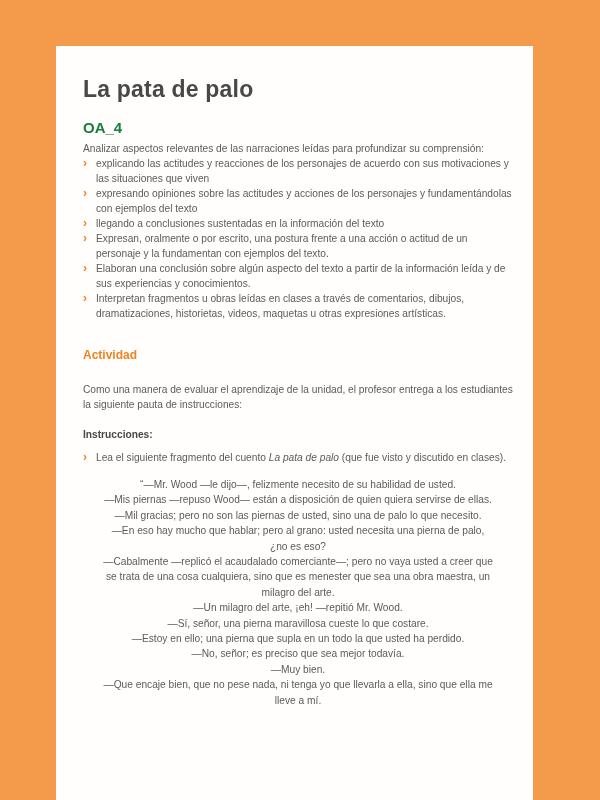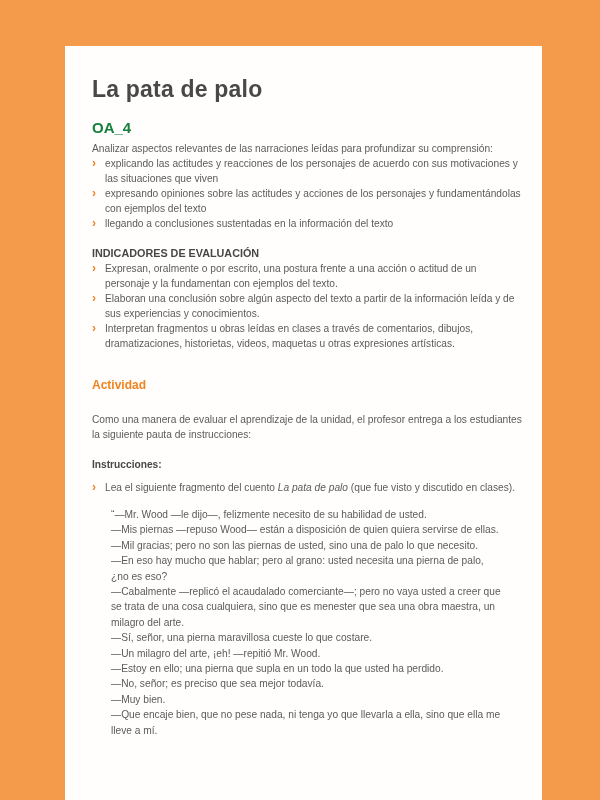--- a/index.html
+++ b/index.html
@@ -1,32 +1,32 @@
 <!DOCTYPE html>
 <html><head>
 <meta charset="utf-8">
 <style>
   html,body{margin:0;padding:0;}
   body{background:#f39a4b;font-family:"Liberation Sans",sans-serif;}
   .canvas{position:relative;width:600px;height:800px;background:#f39a4b;overflow:hidden;}
-  .page{position:absolute;left:65px;top:46px;width:477px;height:754px;background:#fffefc;}
+  .page{position:absolute;left:56px;top:46px;width:477px;height:754px;background:#fffefc;}
   .content{padding:30px 20px 0 27px;color:#5b5b5b;}
   .doc-title{font-size:23px;font-weight:bold;color:#484847;margin:0 0 16px 0;letter-spacing:.2px;}
   .oa-heading{font-size:15px;font-weight:bold;color:#15803d;margin:0 0 5px 0;}
   .body-text{font-size:10.2px;line-height:15px;}
   .para{margin:0;}
   .bullets{margin:0;}
   .bullet{display:flex;align-items:flex-start;}
   .bullet .marker{flex:0 0 13px;width:13px;color:#f0831f;font-weight:bold;font-size:12px;line-height:15px;}
   .bullet .btext{flex:1;}
   .indicadores-heading{font-size:10.8px;font-weight:bold;color:#474746;margin:15px 0 0 0;line-height:15px;}
   .actividad-heading{font-size:12px;font-weight:bold;color:#f0831f;margin:27px 0 20px 0;}
   .instr-label{font-weight:bold;color:#474746;margin:15px 0 8px 0;}
   .quote{margin:12px 0 0 19px;width:392px;line-height:15.4px;}
-  .quote p{margin:0;}
+  .quote p{margin:0;text-align:center;}
   .italic{font-style:italic;}
 </style>
 </head>
 <body>
 
 <div class="canvas">
   <div class="page">
     <div class="content">
 
       <h1 class="doc-title">La pata de palo</h1>
@@ -46,21 +46,20 @@
             </div>
             <div class="bullet">
               <span class="marker">›</span>
               <span class="btext">llegando a conclusiones sustentadas en la información del texto</span>
             </div>
           </div>
         </div>
       </div>
 
       <div>
-        <div class="indicadores-heading">INDICADORES DE EVALUACIÓN</div>
         <div class="body-text">
           <div class="bullets">
             <div class="bullet">
               <span class="marker">›</span>
               <span class="btext">Expresan, oralmente o por escrito, una postura frente a una acción o actitud de un personaje y la fundamentan con ejemplos del texto.</span>
             </div>
             <div class="bullet">
               <span class="marker">›</span>
               <span class="btext">Elaboran una conclusión sobre algún aspecto del texto a partir de la información leída y de sus experiencias y conocimientos.</span>
             </div>
@@ -81,22 +80,22 @@
             <span class="marker">›</span>
             <span class="btext"><span>Lea el siguiente fragmento del cuento </span><span class="italic">La pata de palo</span><span> (que fue visto y discutido en clases).</span></span>
           </div>
 
           <div class="quote">
             <p>“—Mr. Wood —le dijo—, felizmente necesito de su habilidad de usted.</p>
             <p>—Mis piernas —repuso Wood— están a disposición de quien quiera servirse de ellas.</p>
             <p>—Mil gracias; pero no son las piernas de usted, sino una de palo lo que necesito.</p>
             <p>—En eso hay mucho que hablar; pero al grano: usted necesita una pierna de palo, ¿no es eso?</p>
             <p>—Cabalmente —replicó el acaudalado comerciante—; pero no vaya usted a creer que se trata de una cosa cualquiera, sino que es menester que sea una obra maestra, un milagro del arte.</p>
+            <p>—Un milagro del arte, ¡eh! —repitió Mr. Wood.</p>
             <p>—Sí, señor, una pierna maravillosa cueste lo que costare.</p>
-            <p>—Un milagro del arte, ¡eh! —repitió Mr. Wood.</p>
             <p>—Estoy en ello; una pierna que supla en un todo la que usted ha perdido.</p>
             <p>—No, señor; es preciso que sea mejor todavía.</p>
             <p>—Muy bien.</p>
             <p>—Que encaje bien, que no pese nada, ni tenga yo que llevarla a ella, sino que ella me lleve a mí.</p>
           </div>
         </div>
       </div>
 
     </div>
   </div>

